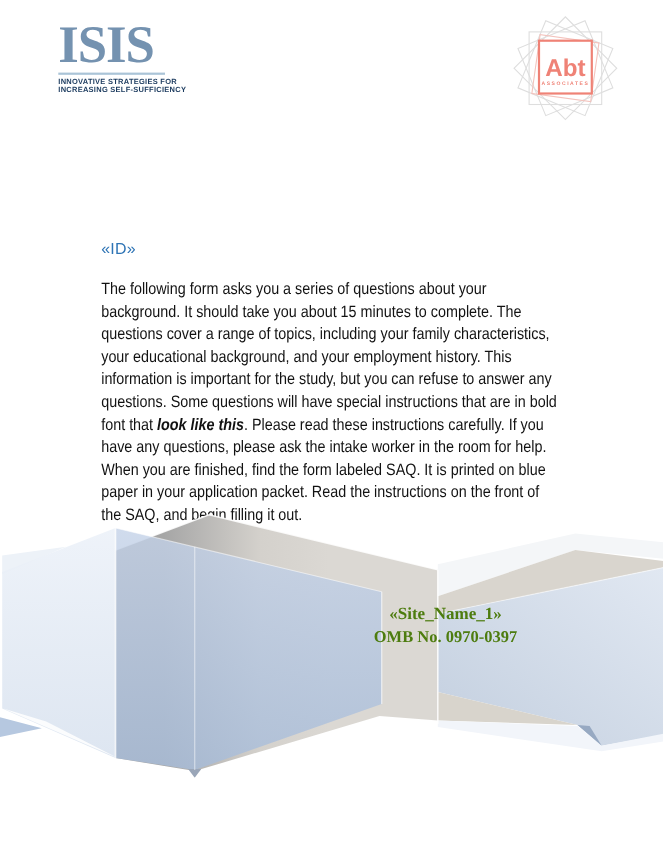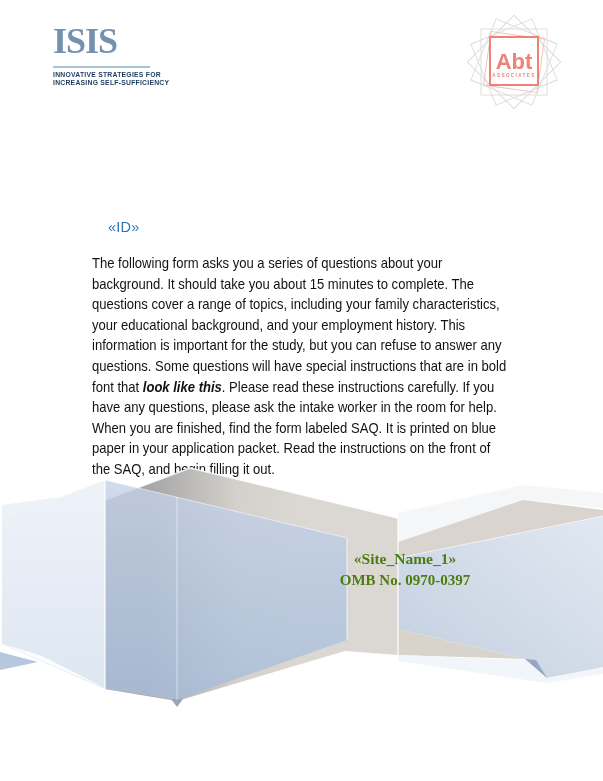--- a/index.html
+++ b/index.html
@@ -5,36 +5,36 @@
   html,body{margin:0;padding:0;background:#888;}
   .page{
     position:relative;width:603px;height:781px;margin:0 auto;
     background:#ffffff;overflow:hidden;
     font-family:"Liberation Sans",sans-serif;
   }
   
   .isis-logo{position:absolute;left:53px;top:18px;width:130px;}
   .isis-acronym{
     font-family:"Liberation Serif",serif;font-weight:bold;
-    font-size:36px;line-height:46px;letter-spacing:-1px;color:#7492b0;
+    font-size:48px;line-height:46px;letter-spacing:-1px;color:#7492b0;
   }
   .isis-rule{width:97px;height:2px;background:#aac4d7;margin:2px 0 3px 0;}
   .isis-tagline{
     font-size:6.8px;font-weight:bold;color:#1b3a5e;letter-spacing:.25px;
     line-height:8.2px;white-space:nowrap;
   }
   
   .abt-logo{position:absolute;left:462px;top:12px;width:104px;height:104px;}
   
   .page-title{
     position:absolute;left:92px;top:172px;width:480px;
     font-size:31px;font-weight:bold;color:#1f4e79;letter-spacing:.3px;
   }
   .doc-id{
-    position:absolute;left:108px;top:219px;
+    position:absolute;left:92px;top:219px;
     font-size:14.5px;color:#2e74b5;letter-spacing:.2px;
   }
   
   .body-par{
     position:absolute;left:92px;top:253px;width:510px;
     font-size:15px;line-height:20.6px;color:#121212;
     transform:scaleX(0.87);transform-origin:0 0;
   }
   .body-line{white-space:nowrap;}
   .body-line .bi{font-weight:bold;font-style:italic;}

